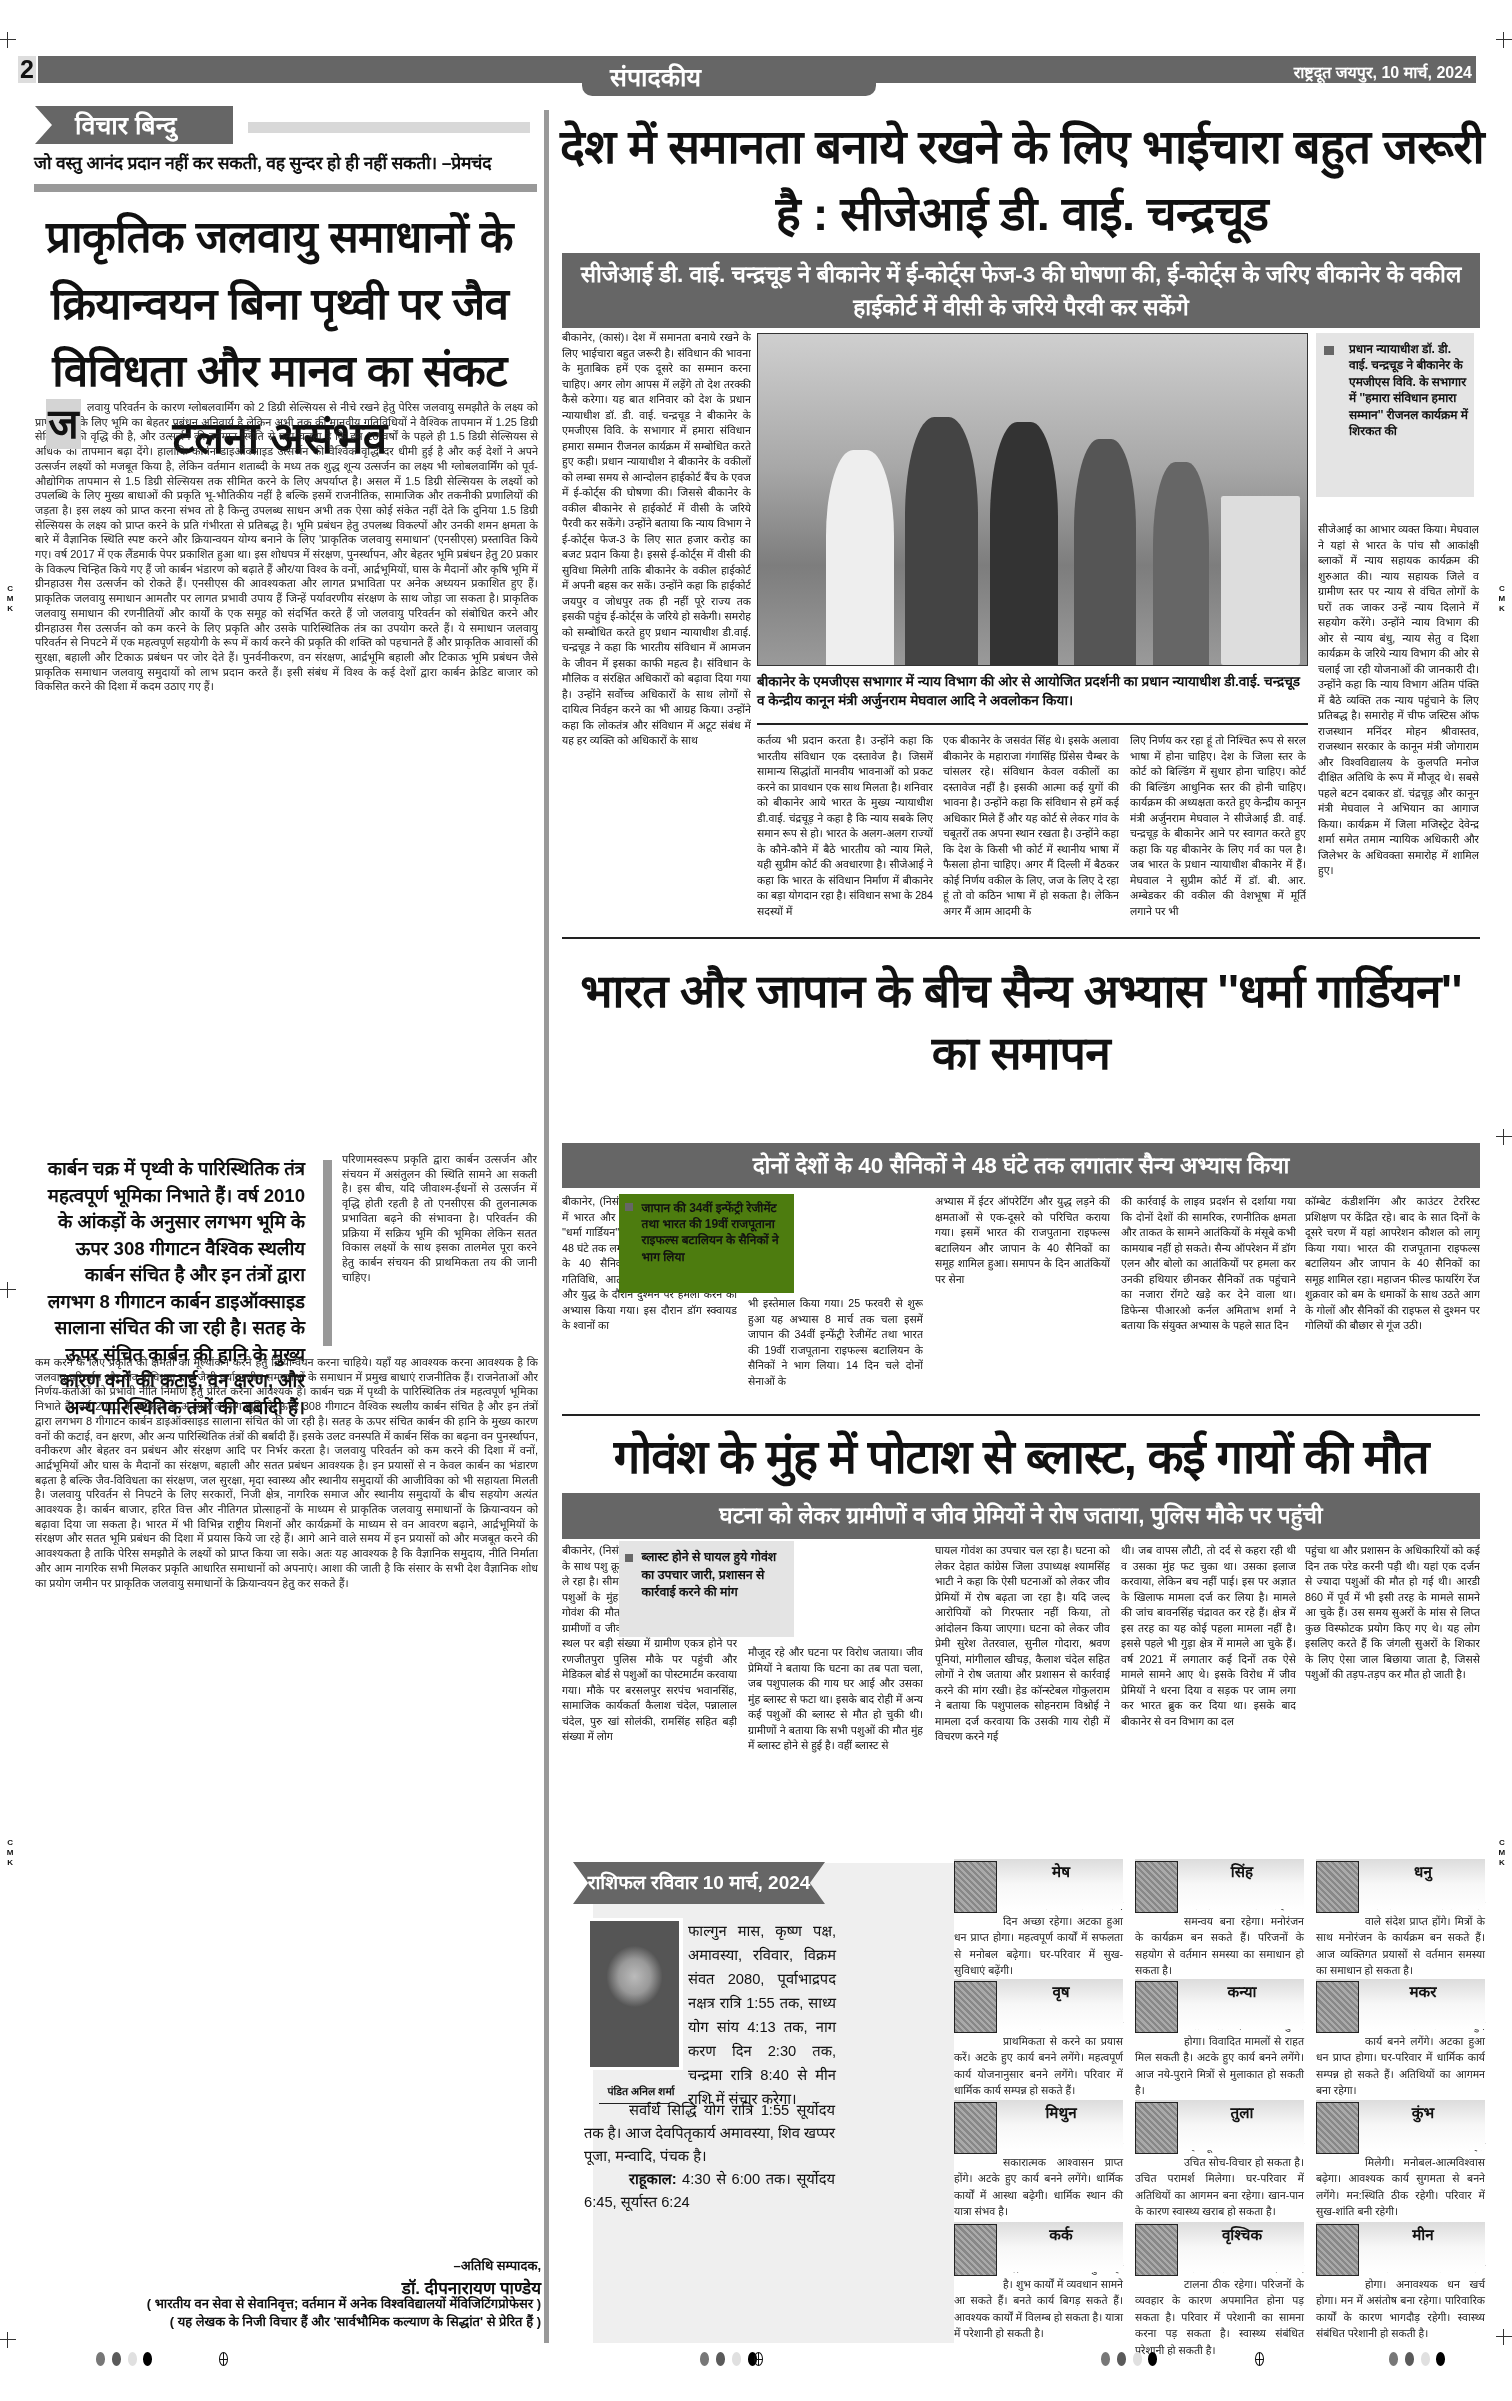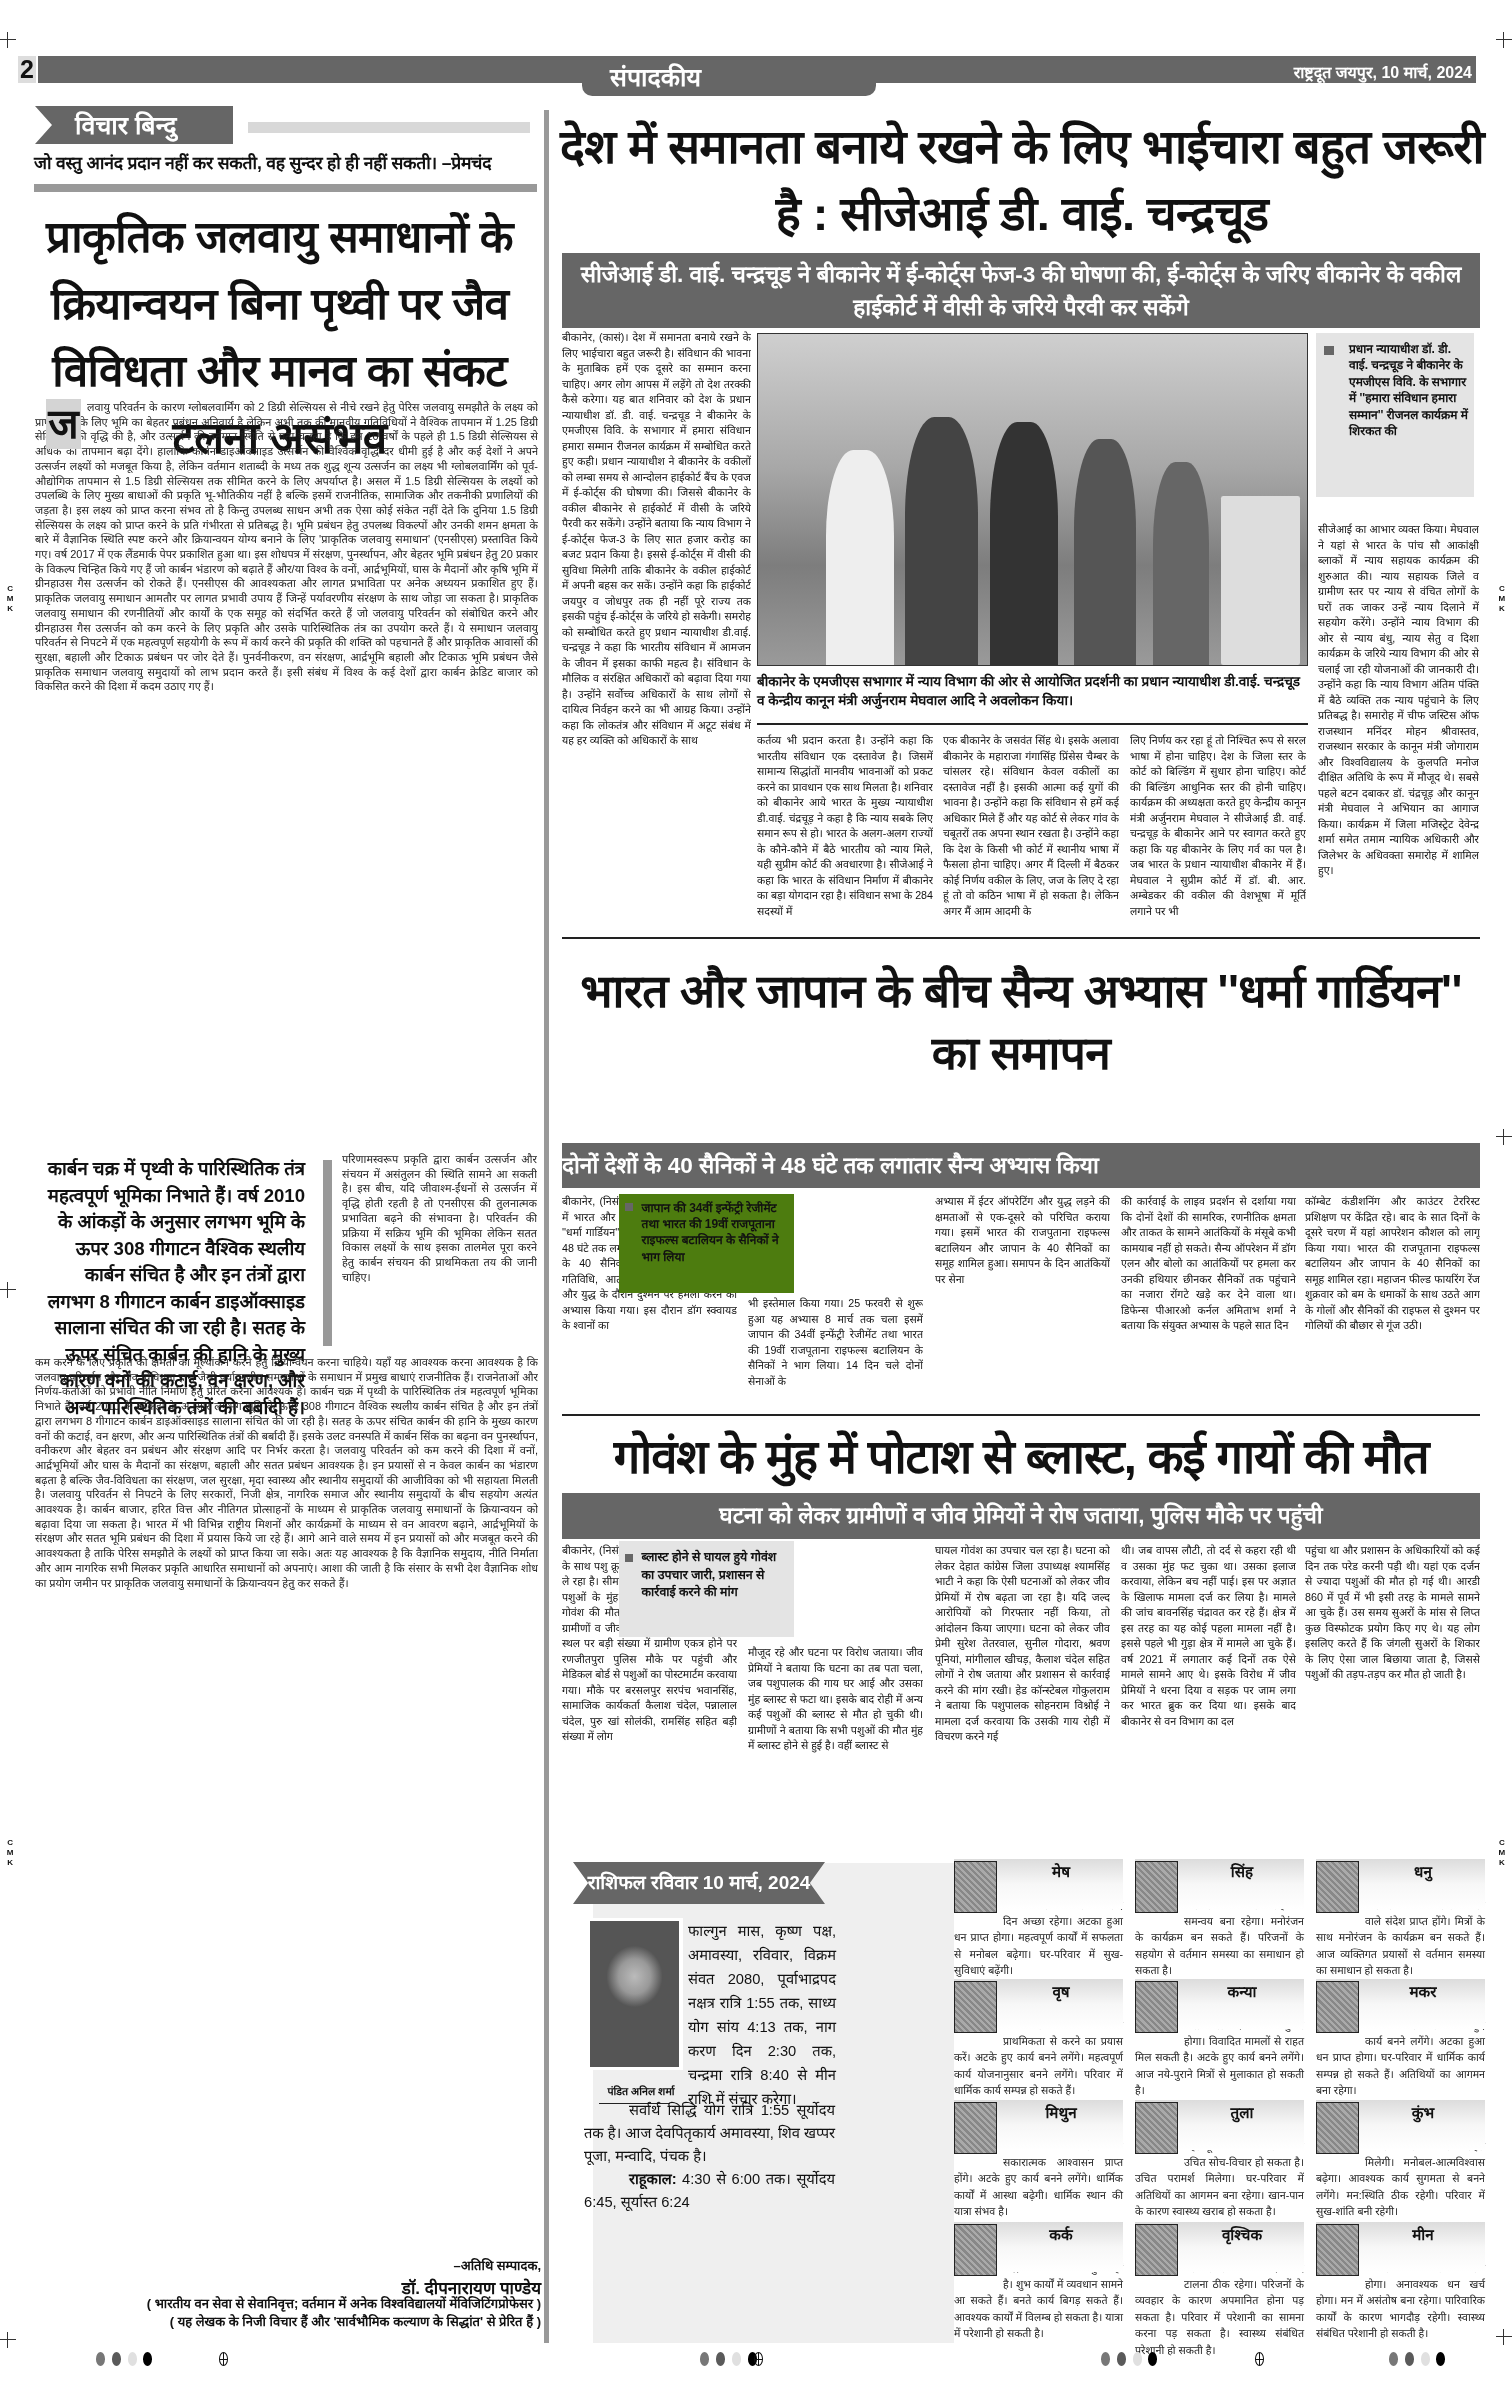--- a/index.html
+++ b/index.html
@@ -47,21 +47,21 @@
   #sidebox-bullet { left: 1324px; top: 346px; width: 10.2px; height: 9px; background: #666; }
   .narrow { font-size: 10.7px; line-height: 15.5px; text-align: justify; }
   #story1-col1 { left: 562px; top: 330px; width: 189px; height: 593px; overflow: hidden; }
   #story1-row { left: 757px; top: 733px; width: 559px; height: 200px; overflow: hidden; }
   #story1-row .c { position: absolute; top: 0; width: 176px; height: 200px; overflow: hidden; }
   #story1-col5 { left: 1318px; top: 522px; width: 161px; height: 432px; overflow: hidden; }
   #story1-rule { left: 562px; top: 937px; width: 918px; height: 2.3px; background: #222; }
 
   
   #s2-headline { left: 562px; top: 960px; width: 918px; font-size: 46px; font-weight: bold; line-height: 62px; text-align: center; letter-spacing: -0.6px; }
-  #s2-subhead { left: 562px; top: 1143px; width: 918px; height: 45px; background: #666; color: #fff; font-size: 22.6px; font-weight: bold; text-align: left; line-height: 45px; }
+  #s2-subhead { left: 562px; top: 1143px; width: 918px; height: 45px; background: #666; color: #fff; font-size: 22.6px; font-weight: bold; text-align: center; line-height: 45px; }
   #s2-box { left: 619px; top: 1194px; width: 175px; height: 99px; background: #4d7c0f; padding: 5.6px 5.6px 0 22.6px; font-size: 12px; font-weight: bold; line-height: 16.4px; }
   #s2-box-bullet { left: 625px; top: 1203px; width: 8px; height: 8px; background: #666; }
   #s2-cols { left: 562px; top: 1194px; width: 918px; height: 226px; overflow: hidden; }
   #s2-cols .c { position: absolute; width: 175px; overflow: hidden; }
   #s2-rule { left: 562px; top: 1414px; width: 918px; height: 2.3px; background: #222; }
 
   
   #s3-headline { left: 562px; top: 1420px; width: 918px; font-size: 47px; font-weight: bold; line-height: 73px; text-align: center; letter-spacing: -1.1px; }
   #s3-subhead { left: 562px; top: 1493px; width: 918px; height: 46px; background: #666; color: #fff; font-size: 22.6px; font-weight: bold; text-align: center; line-height: 46px; }
   #s3-box { left: 619px; top: 1541px; width: 175px; height: 96px; background: #e4e4e4; padding: 8px 5.6px 0 22.6px; font-size: 12.4px; font-weight: bold; line-height: 17.5px; }

